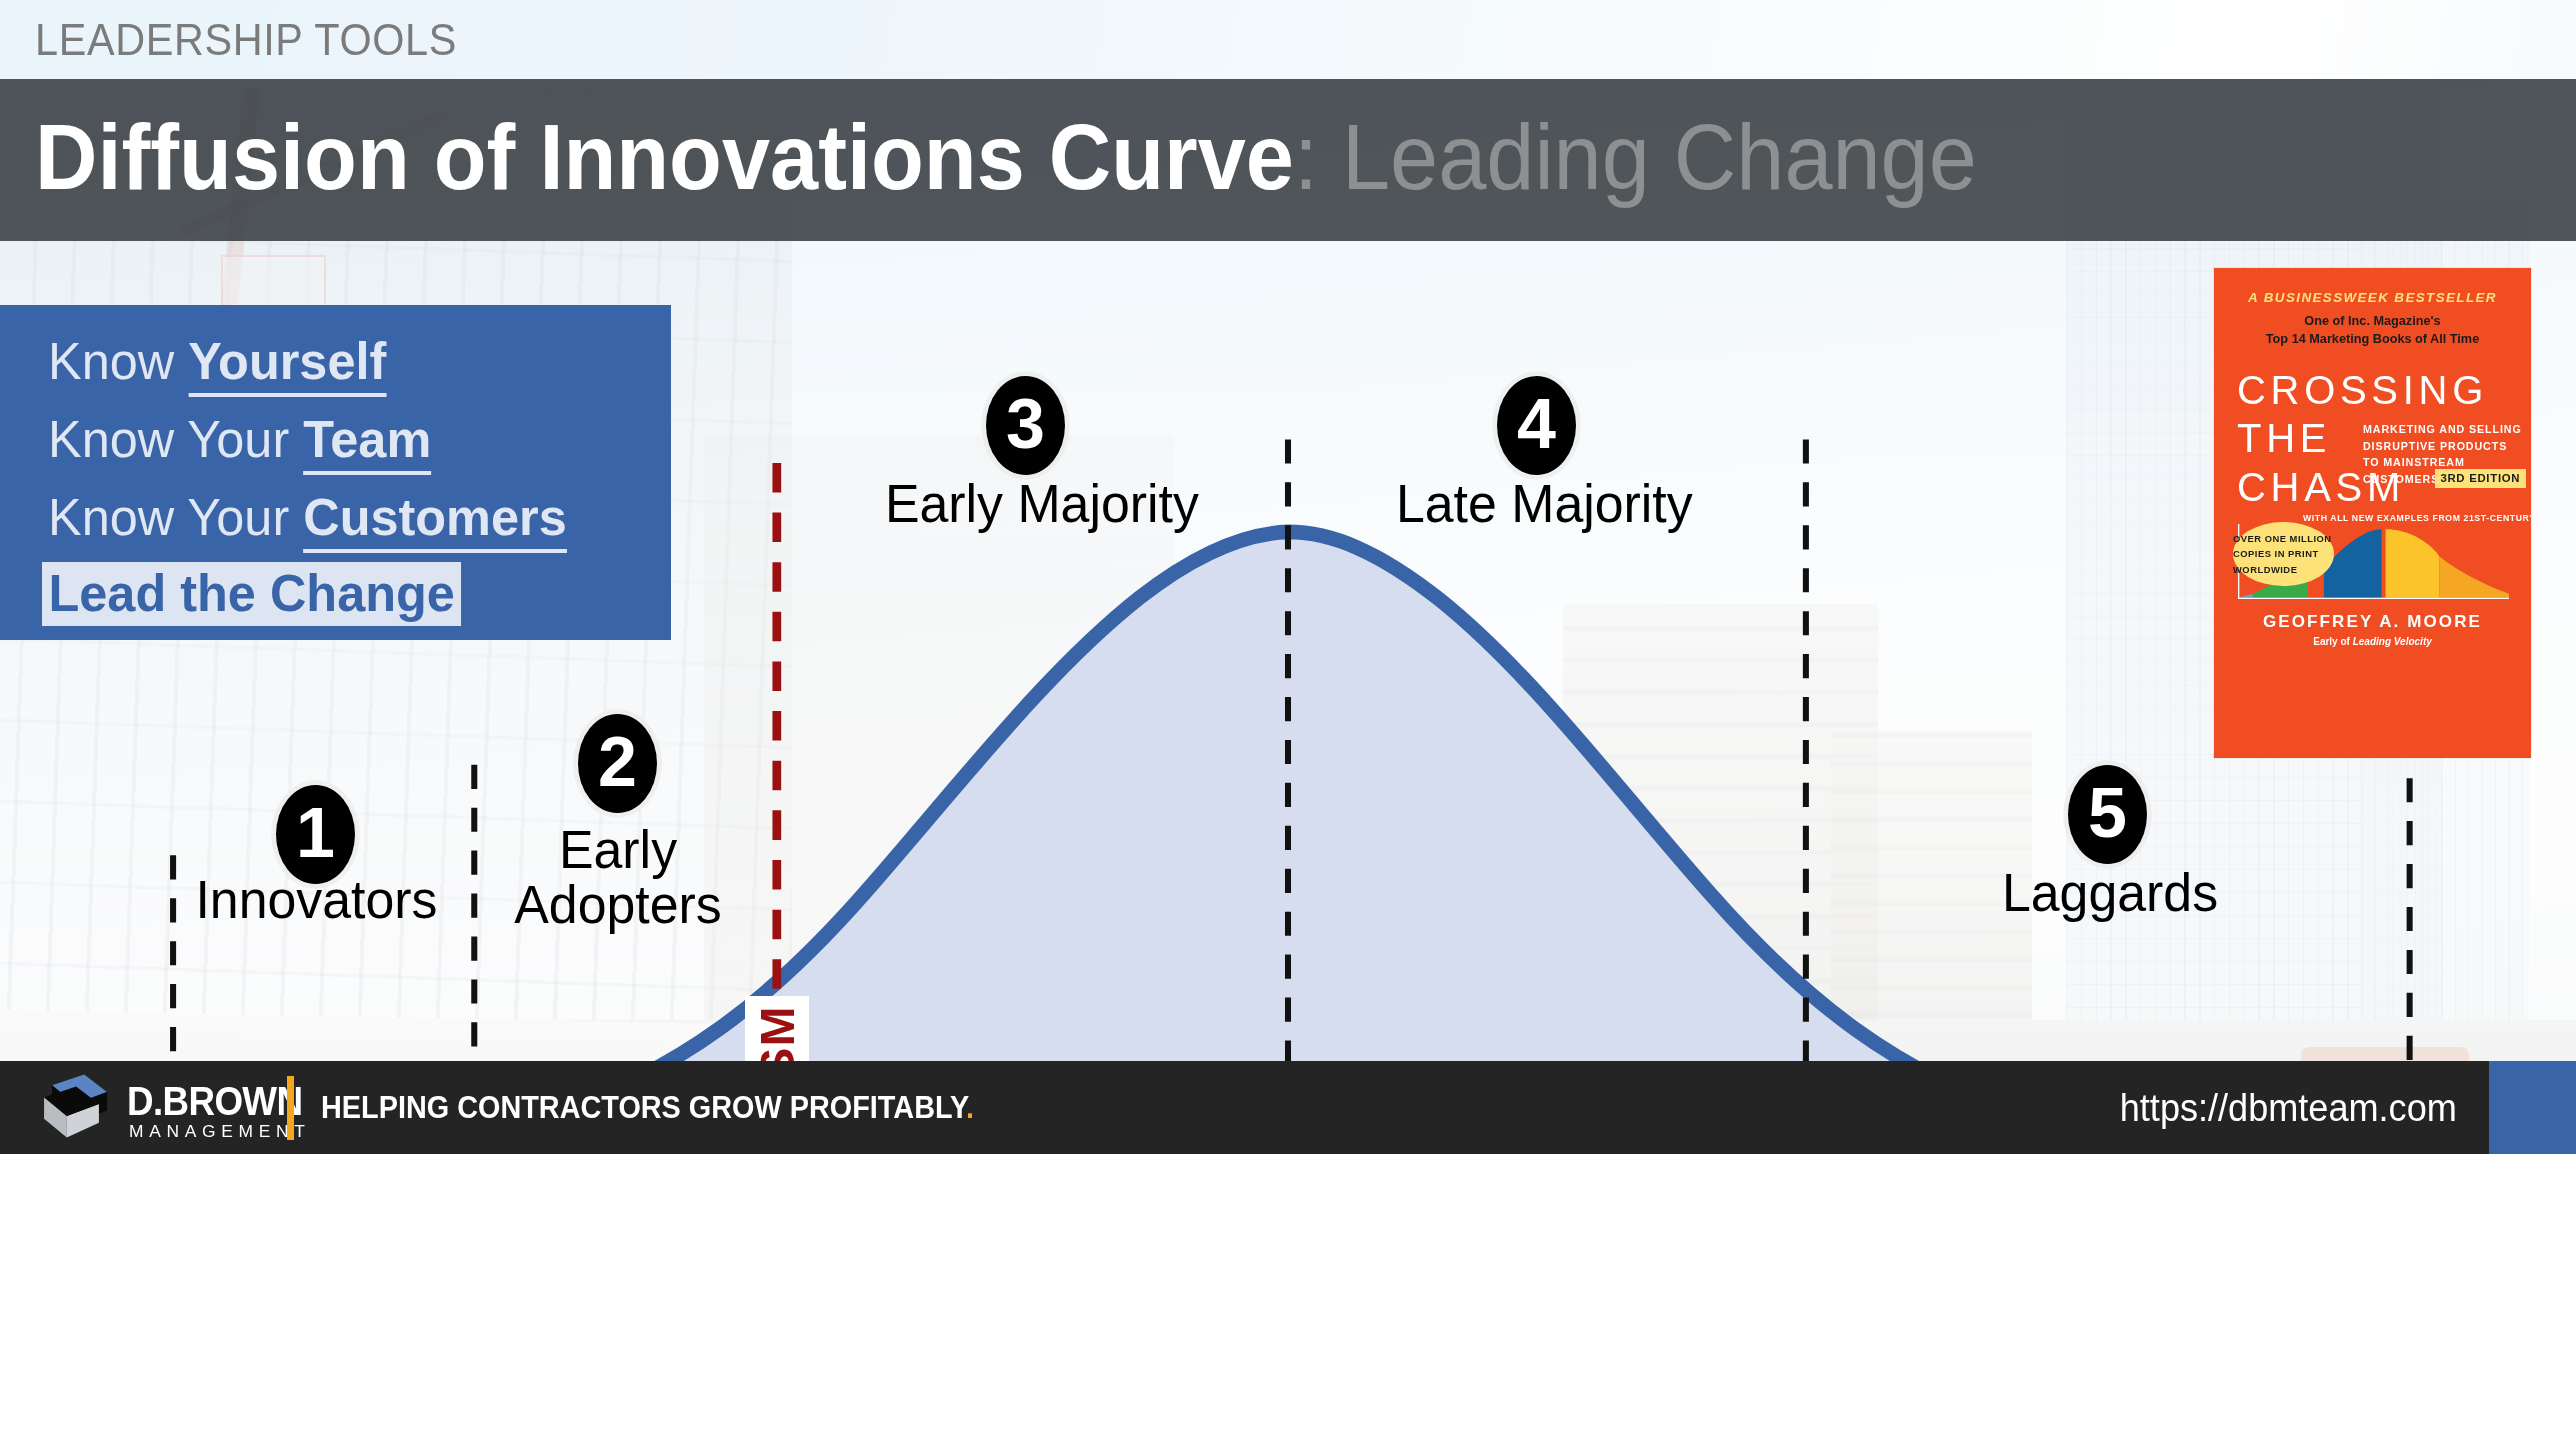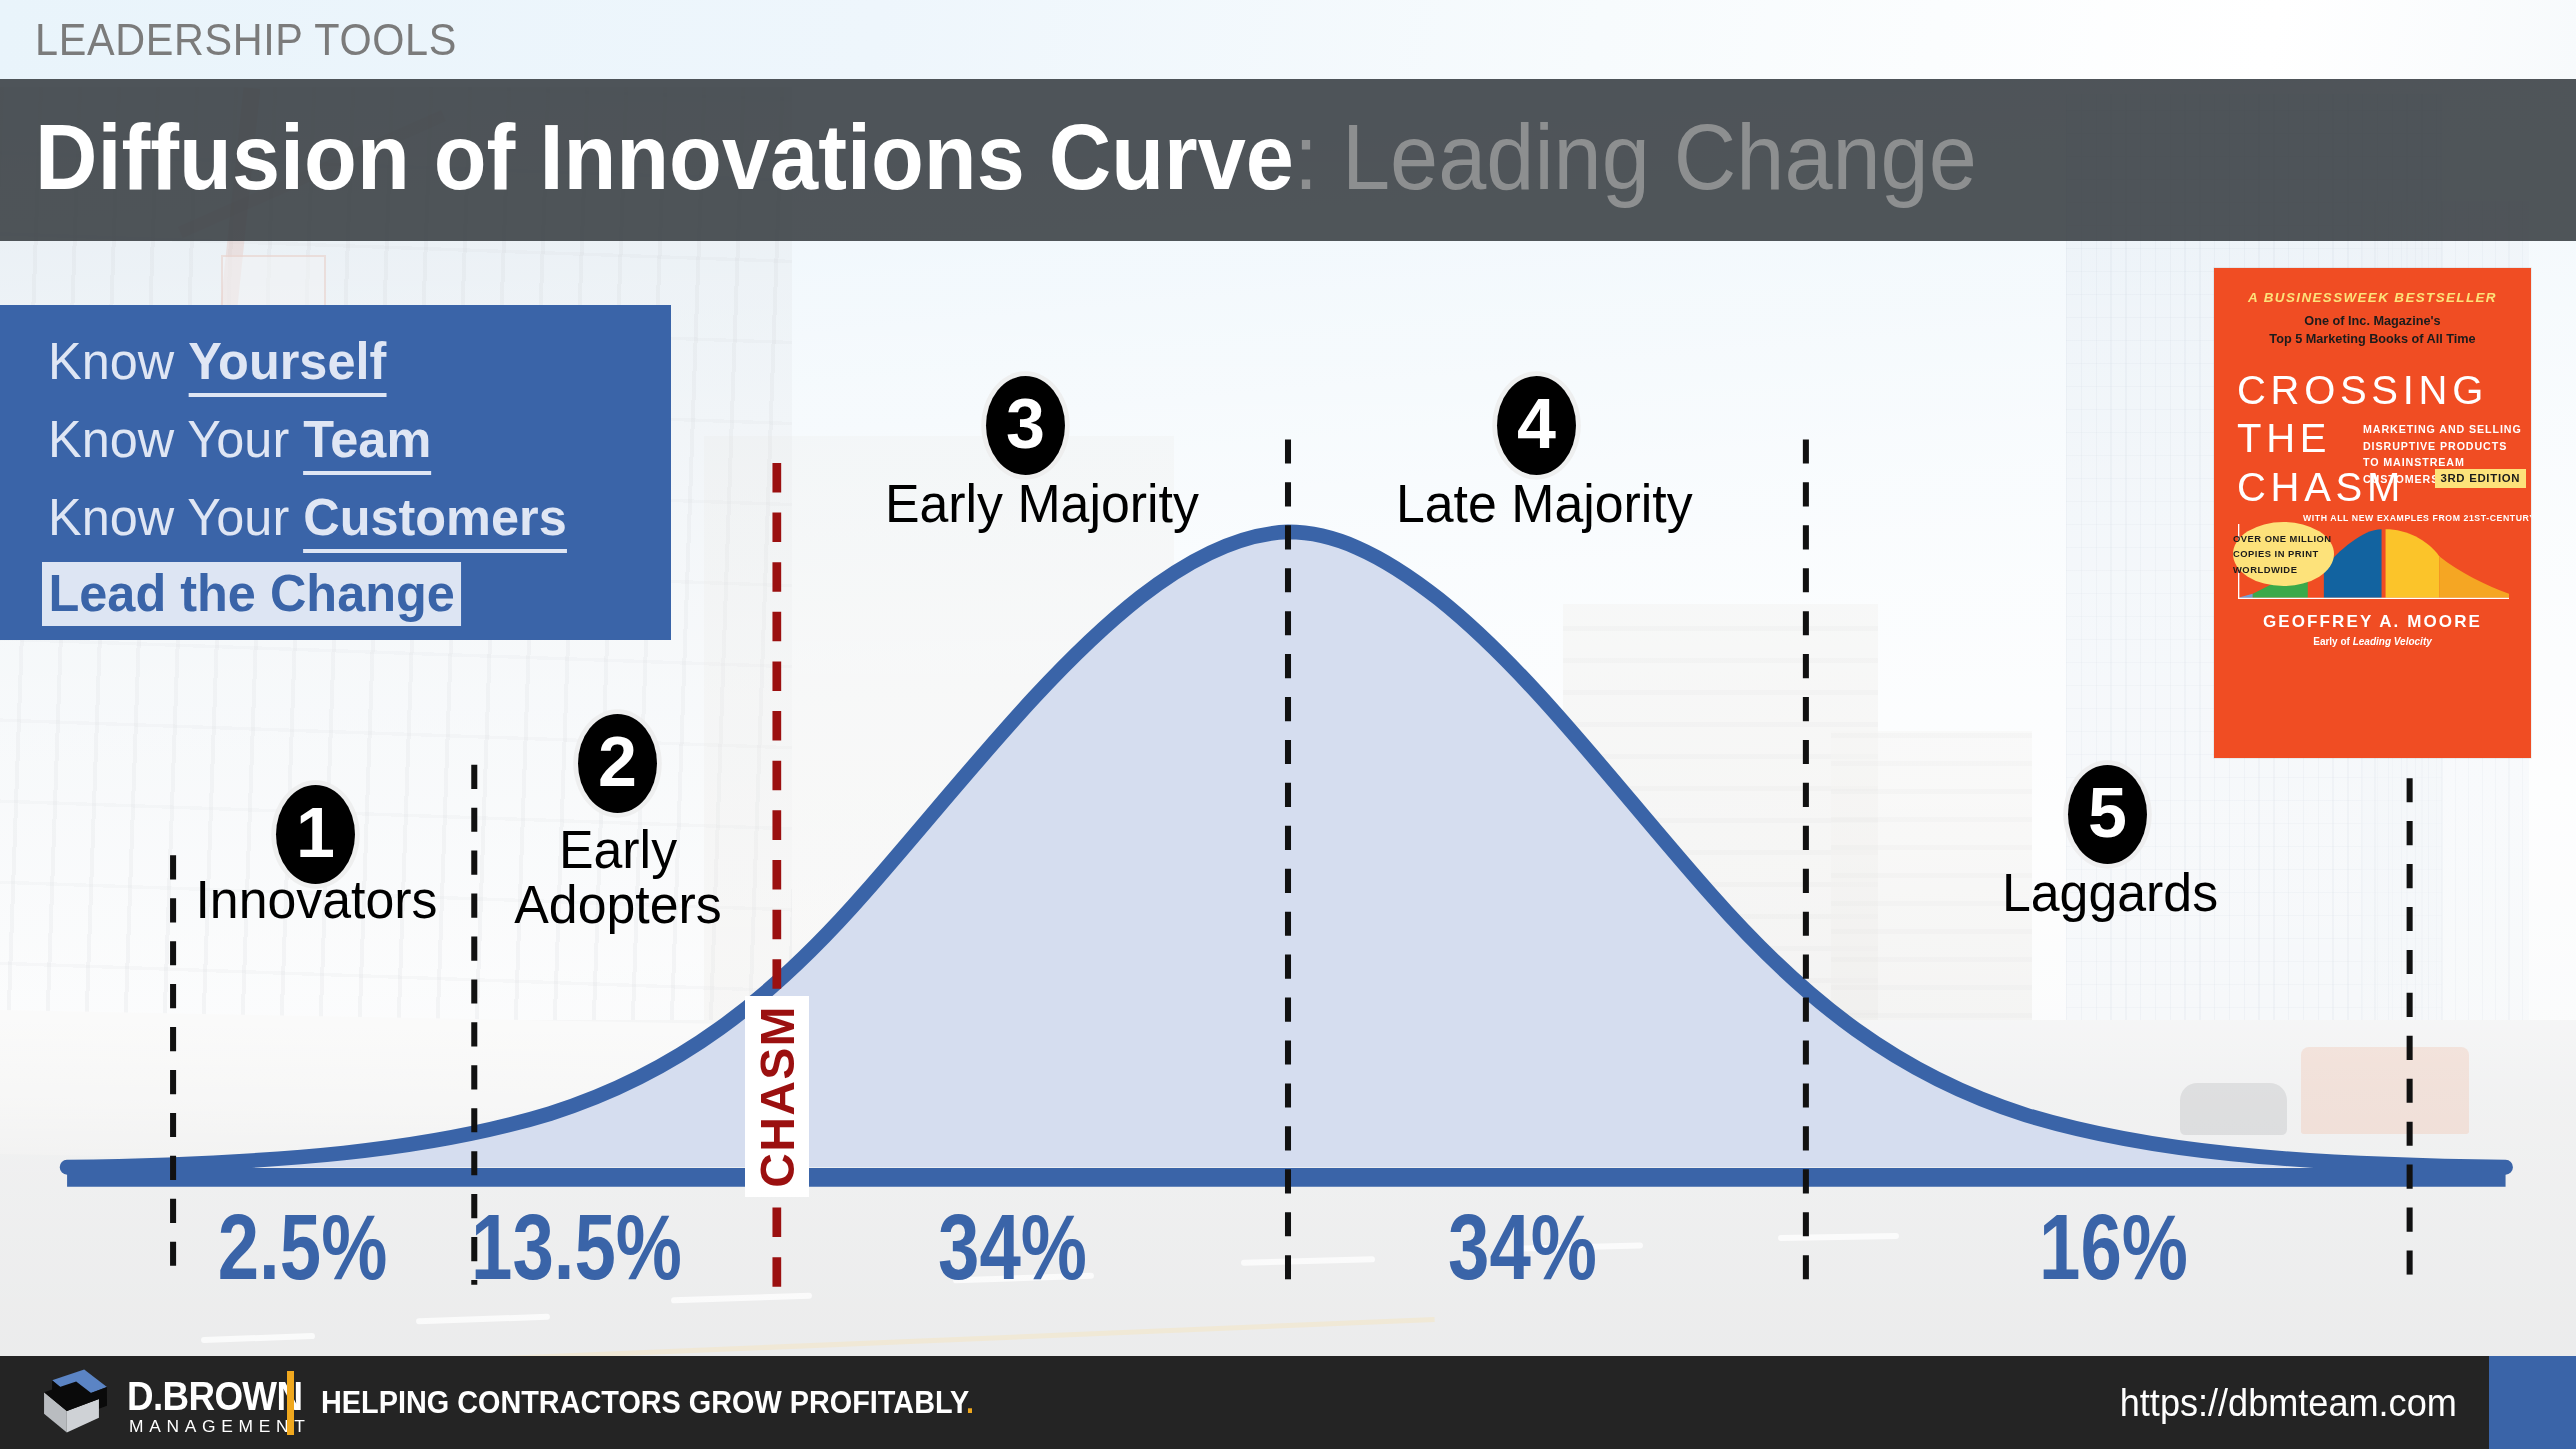--- a/index.html
+++ b/index.html
@@ -1,19 +1,19 @@
 <!DOCTYPE html>
 <html style="font-size:10.7px"><head>
 <meta charset="utf-8">
 <style>
   html,body{margin:0;padding:0;background:#fff;}
   body{font-family:"Liberation Sans",sans-serif;}
 
   #slide{
-    position:relative;width:2576px;height:1449px;overflow:hidden;
+    position:relative;width:2576px;height:1154px;overflow:hidden;
     background:#e9eef3;
   }
 
   
   .bg{position:absolute;inset:0;overflow:hidden;}
   .bg-sky{
     position:absolute;left:0;top:0;width:100%;height:1047px;
     background:linear-gradient(175deg,#cfe6f6 0%,#e4f1fa 28%,#f2f8fc 55%,#fbfcfd 80%,#f4f6f7 100%);
   }
   .bg-road{
@@ -354,21 +354,21 @@
   <div class="pct" style="left:195px;top:1201px;width:215px;text-align:center;">2.5%</div>
   <div class="pct" style="left:402px;top:1201px;width:349px;text-align:center;">13.5%</div>
   <div class="pct" style="left:865px;top:1201px;width:295px;text-align:center;">34%</div>
   <div class="pct" style="left:1375px;top:1201px;width:295px;text-align:center;">34%</div>
   <div class="pct" style="left:1966px;top:1201px;width:295px;text-align:center;">16%</div>
 
   <div class="book">
     <div class="bk-best">A BUSINESSWEEK BESTSELLER</div>
     <div class="bk-inc">
       <span>One of Inc. Magazine's</span><br>
-      <span>Top 5 Marketing Books of All Time</span>
+      <span>Top 14 Marketing Books of All Time</span>
     </div>
     <div class="bk-t1">CROSSING</div>
     <div class="bk-t2">THE</div>
     <div class="bk-t3">CHASM</div>
     <div class="bk-sub">MARKETING AND SELLING DISRUPTIVE PRODUCTS TO MAINSTREAM CUSTOMERS</div>
     <div class="bk-ed">3RD EDITION</div>
     <div class="bk-new">WITH ALL NEW EXAMPLES FROM 21ST-CENTURY SUCCESS STORIES</div>
 
     <svg class="bk-chartbox" viewBox="0 0 404 112" preserveAspectRatio="none">
       <path fill="#6f9fd8" d="M0,110 L22,110 L22,104 Z"></path>

